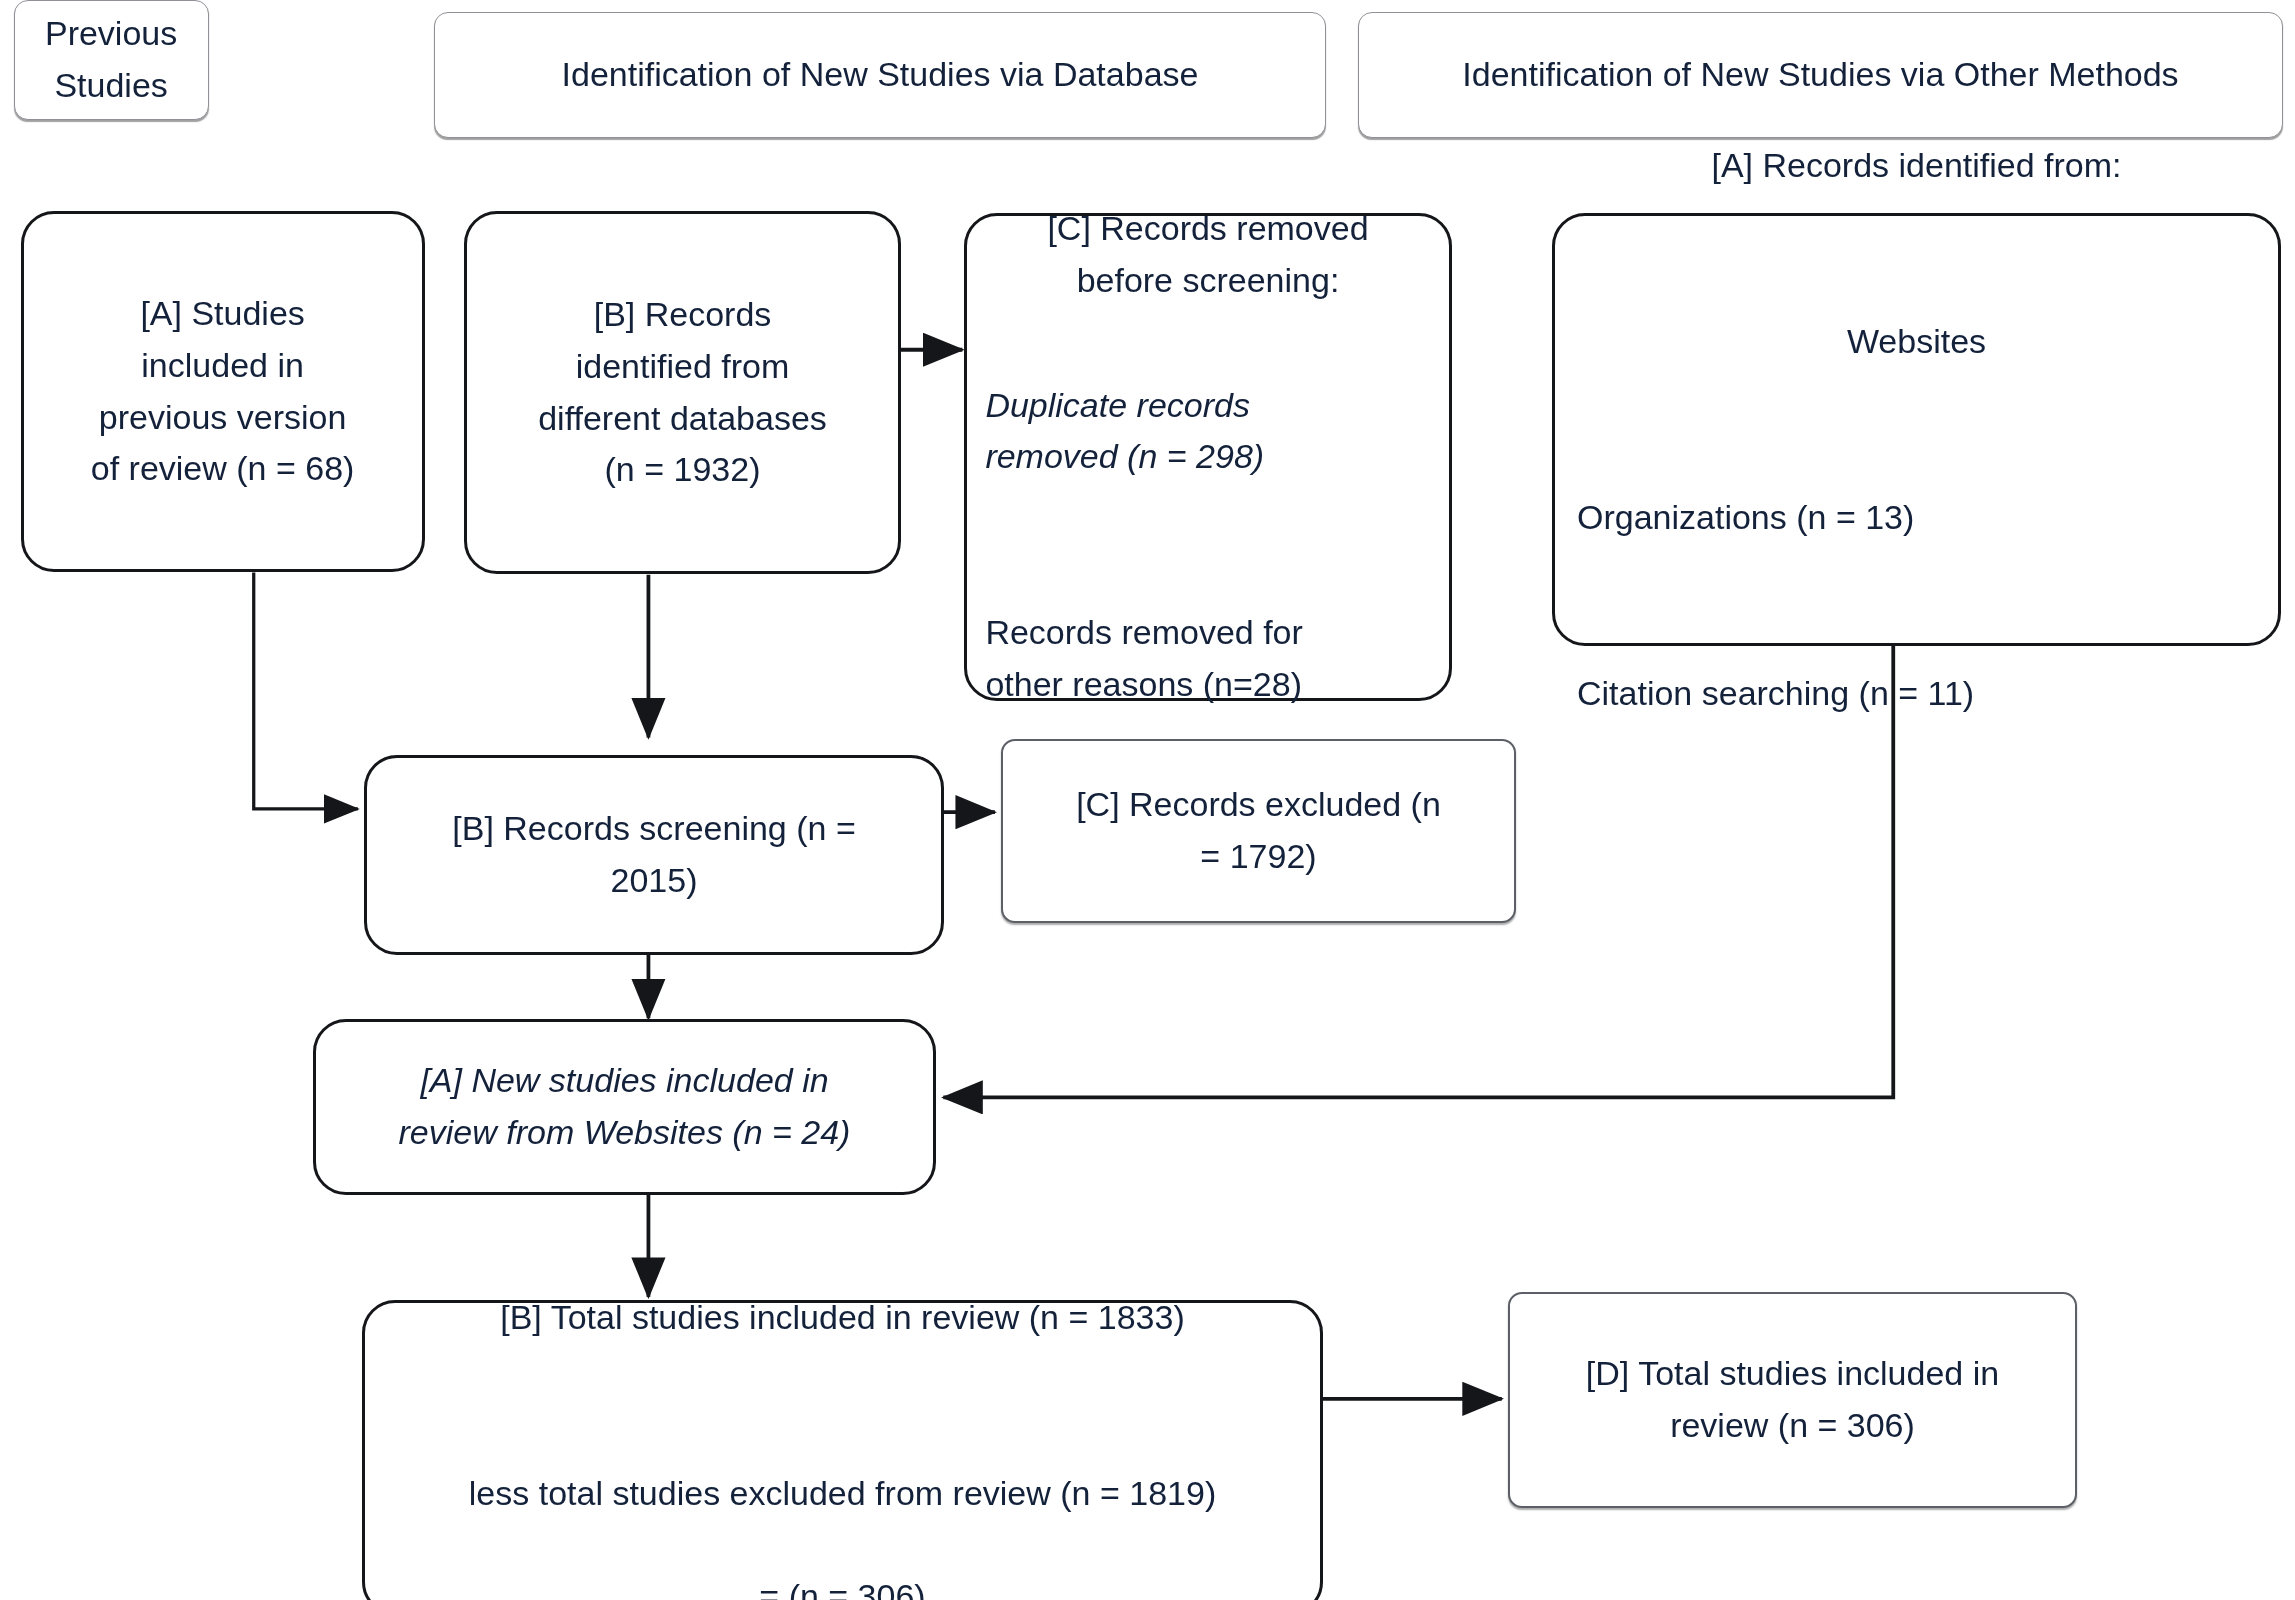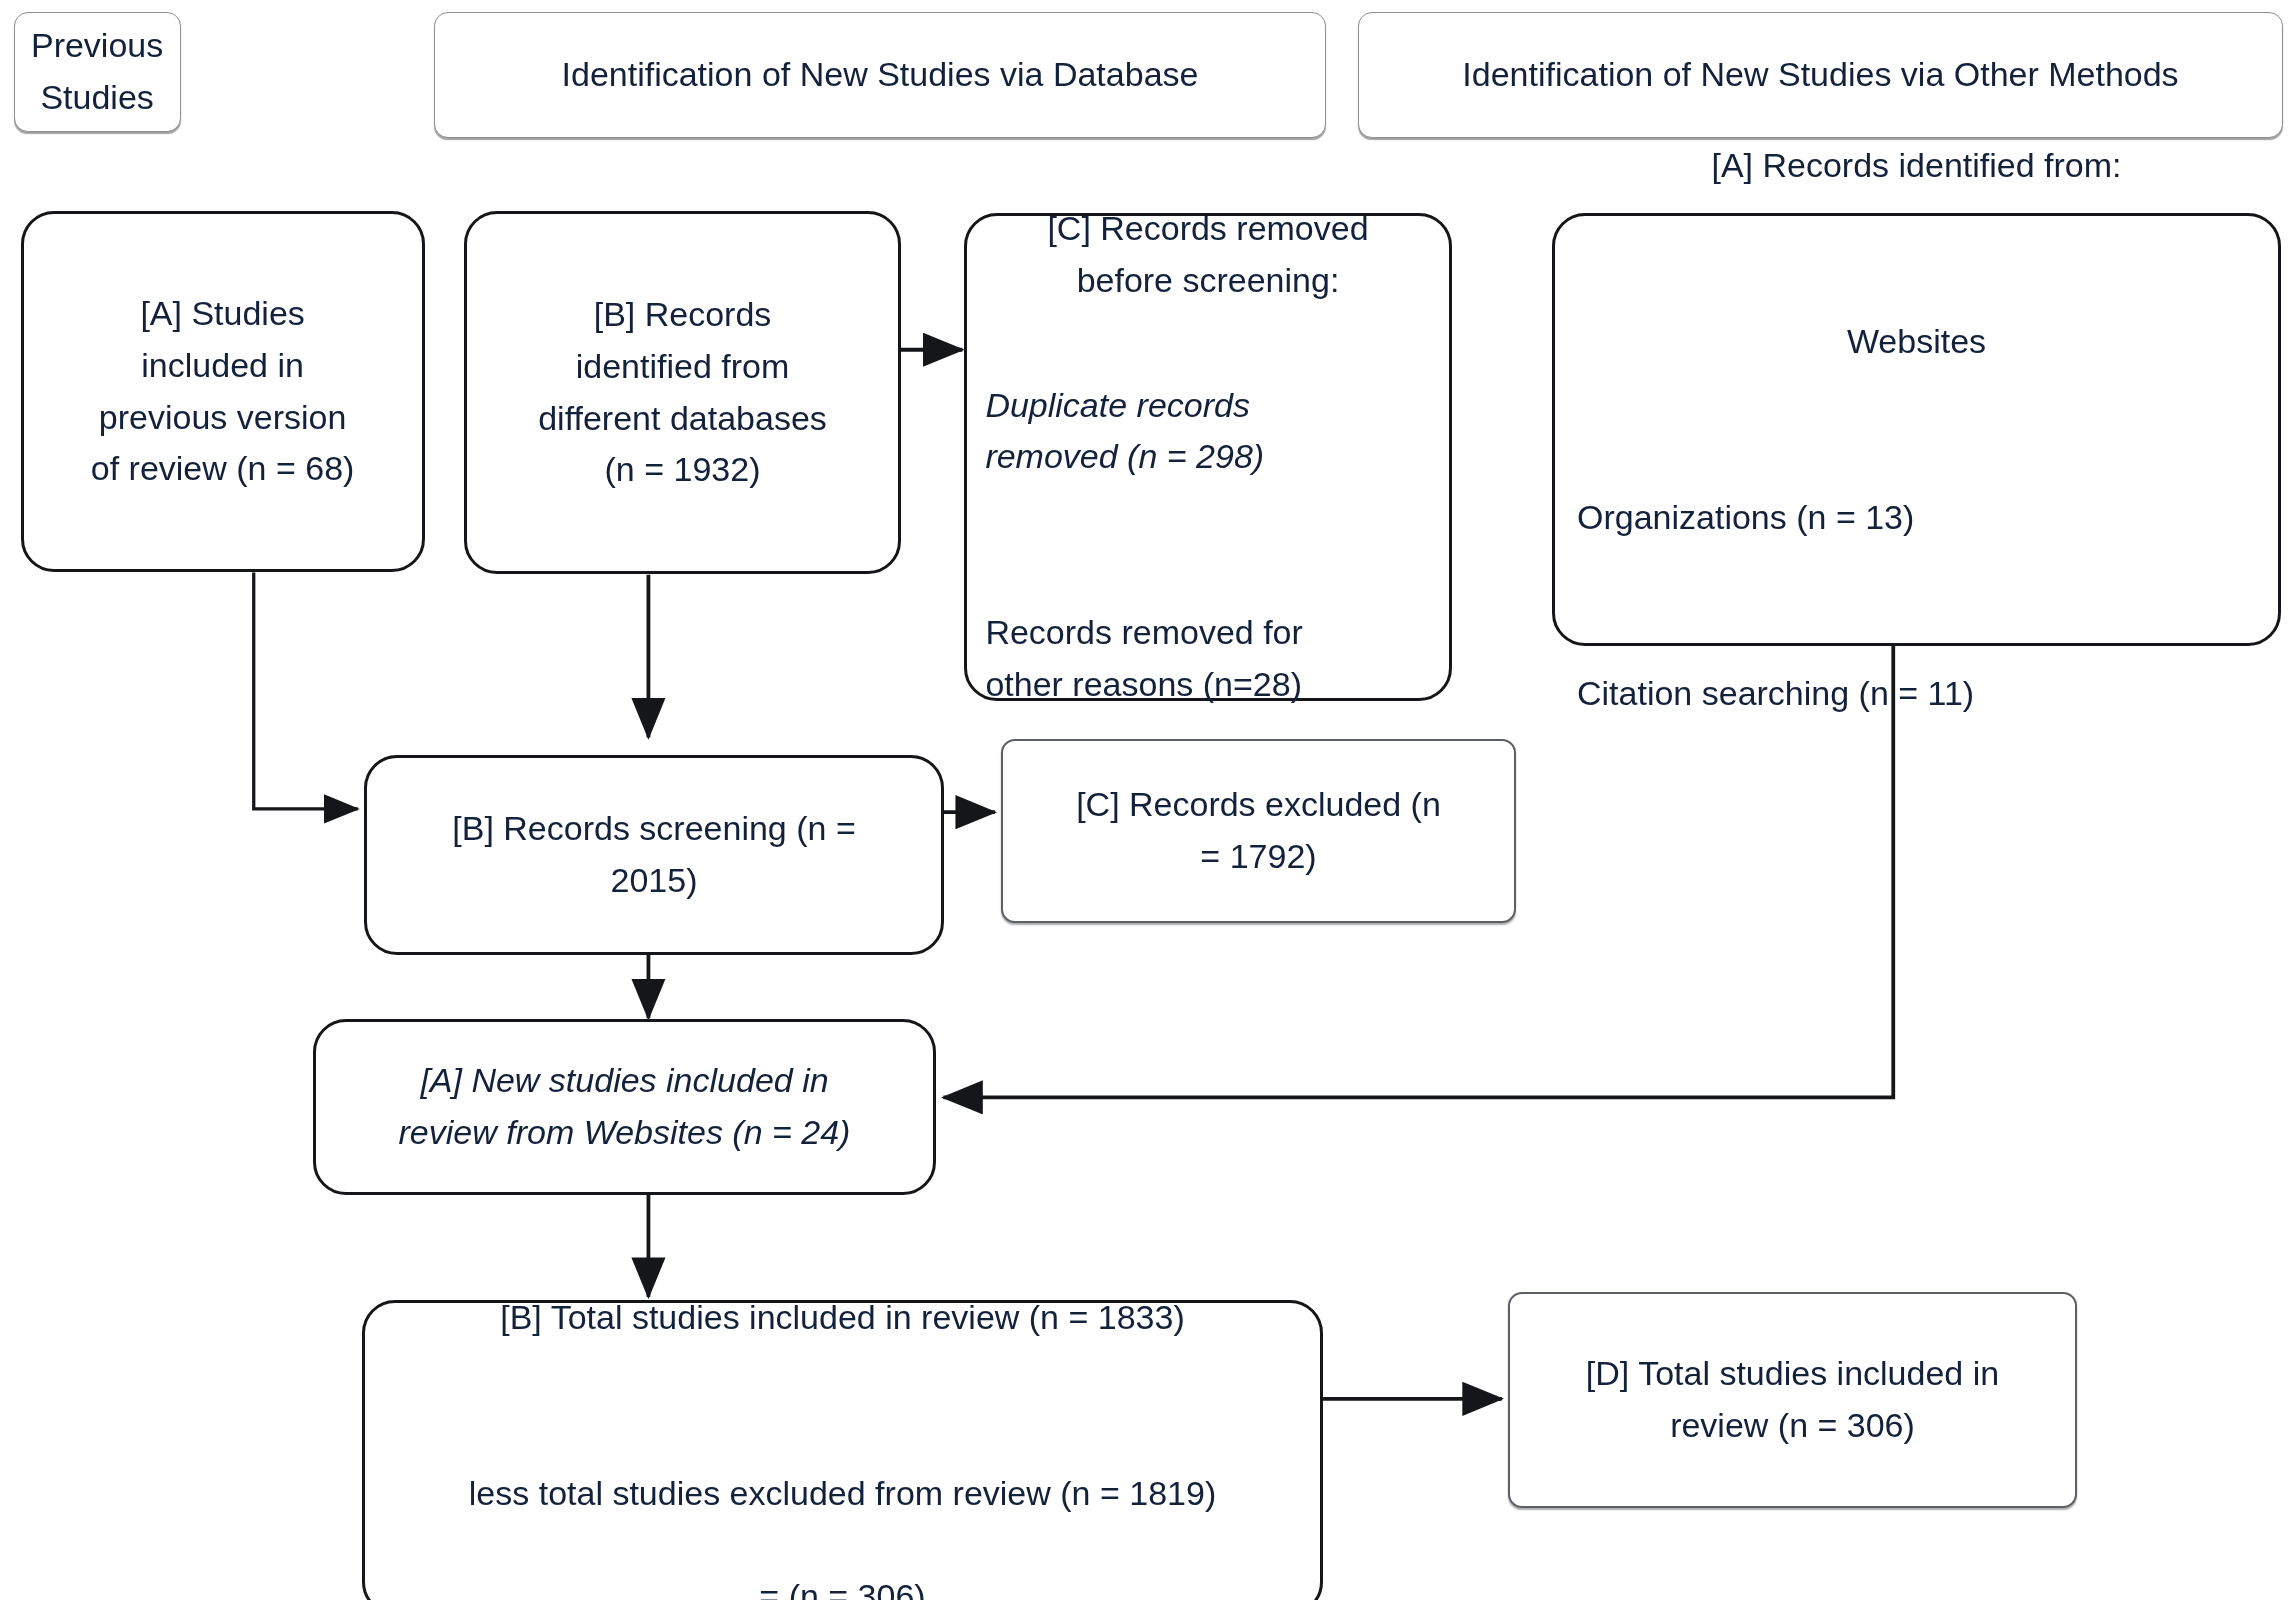--- a/index.html
+++ b/index.html
@@ -97,21 +97,21 @@
      [A] New studies included --&gt;
     <path d="M3492,1188 L3492,2024 L1740,2024" fill="none" stroke="#15161a" stroke-width="7" marker-end="url(#arrowhead)"></path>
 
      [B] Total studies --&gt;
     <path d="M1196,2204 L1196,2392" fill="none" stroke="#15161a" stroke-width="7" marker-end="url(#arrowhead)"></path>
 
      [D] Final total --&gt;
     <path d="M2436,2580 L2770,2580" fill="none" stroke="#15161a" stroke-width="7" marker-end="url(#arrowhead)"></path>
   </svg>
 
-  <div class="node-box header-box" style="left:13.6px; top:12px; width:167px; height:120px;justify-content:flex-end;">
+  <div class="node-box header-box" style="left:13.6px; top:0; width:195px; height:120px;justify-content:flex-end;">
     <span class="txt">Previous Studies</span>
   </div>
 
   <div class="node-box header-box" style="left:1358px; top:12px; width:925px; height:126px;">
     <span class="txt">Identification of New Studies via Other Methods</span>
   </div>
 
   <div class="node-box header-box" style="left:434px; top:12px; width:892px; height:126px;">
     <span class="txt">Identification of New Studies via Database</span>
   </div>

